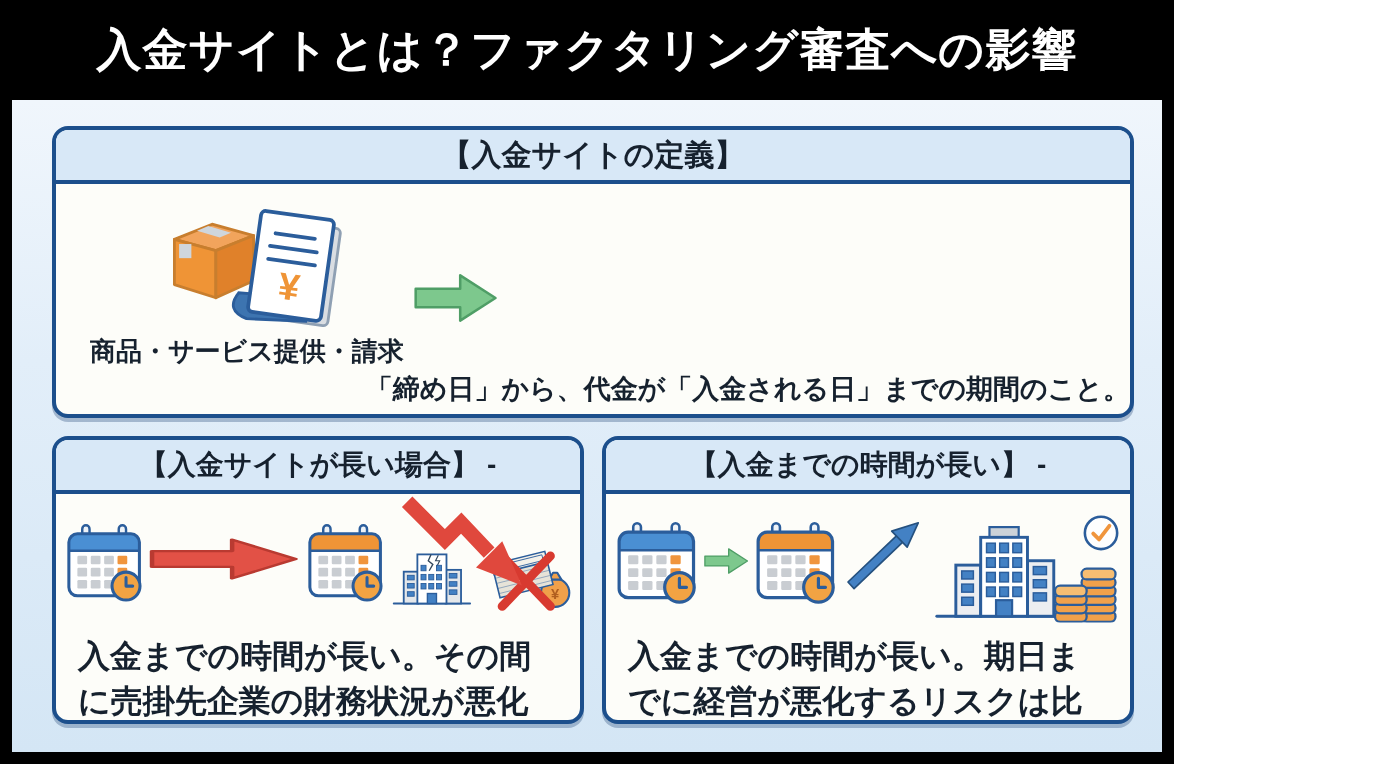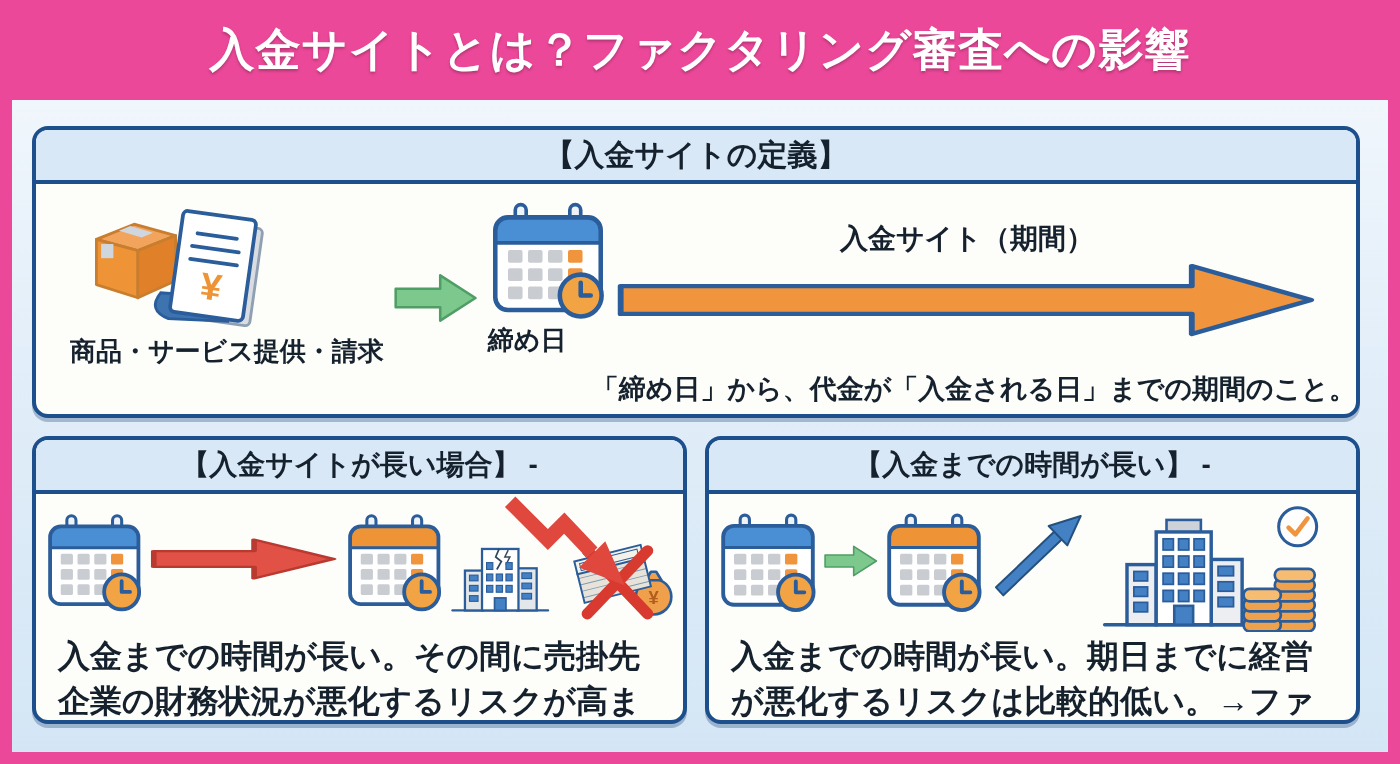--- a/index.html
+++ b/index.html
@@ -1,39 +1,39 @@
 <!DOCTYPE html>
 <html><head>
 <meta charset="utf-8">
 <style>
   * { margin:0; padding:0; box-sizing:border-box; }
   html,body { width:1400px; height:764px; }
   body { font-family:"Liberation Sans","DejaVu Sans",sans-serif; }
 
-  .page { width:1400px; height:764px; background:#ec4899; position:relative; overflow:hidden; }
+  .page { width:1174px; height:764px; background:#000000; position:relative; overflow:hidden; }
 
   .title-bar { height:100px; display:flex; align-items:center; justify-content:center; }
   .page-title { color:#ffffff; font-size:45px; font-weight:800; letter-spacing:1px;
                 text-shadow:0 2px 3px rgba(0,0,0,.25); }
 
   .content { position:absolute; top:100px; left:12px; right:12px; bottom:12px;
              background:linear-gradient(180deg,#f0f6fc 0%, #e2eef9 40%, #d4e6f5 100%);
-             padding:26px 28px 0 20px; }
+             padding:26px 28px 0 40px; }
 
   .panel { border:4px solid #1c4f8c; border-radius:16px; background:#fdfdf9;
            box-shadow:0 4px 0 rgba(23,61,110,.30); overflow:hidden;
            display:flex; flex-direction:column; }
   .panel-header { background:#d8e8f7; border-bottom:4px solid #1c4f8c; height:54px;
                   flex:0 0 54px; display:flex; align-items:center; justify-content:center;
                   font-size:30px; font-weight:800; color:#16212e; }
 
   .def-panel { height:292px; margin-bottom:18px; }
   .def-body { flex:1; display:flex; flex-direction:column; }
   .def-flow { flex:1; display:flex; align-items:center; padding:6px 30px 0 34px; }
-  .flow-item { display:flex; flex-direction:column; align-items:flex-start; }
+  .flow-item { display:flex; flex-direction:column; align-items:center; }
   .flow-label { font-size:26px; font-weight:800; color:#16212e; margin-top:2px; white-space:nowrap; }
   .flow-arrow { margin:0 10px; }
   .period { flex:1; display:flex; flex-direction:column; align-items:center; margin:0 8px; }
   .period-label { font-size:28px; font-weight:800; color:#16212e; margin-bottom:2px; }
   .def-note { text-align:right; font-size:27px; font-weight:800; color:#16212e; margin:2px 0 16px; }
 
   .bottom-row { display:flex; gap:18px; height:288px; }
   .case-panel { flex:1; }
   .case-header { gap:8px; font-size:28px; }
   .verdict-bad { color:#d23a30; }
@@ -217,33 +217,20 @@
         <div class="def-flow">
           <div class="flow-item">
             <svg class="icn" width="198" height="142" viewBox="0 0 210 150">
                 <use href="#sym-box-invoice"></use>
               </svg>
             <div class="flow-label">商品・サービス提供・請求</div>
           </div>
           <svg class="icn flow-arrow" width="84" height="54" viewBox="0 0 100 64" style="margin-top:36px">
               <use href="#sym-arrow-right"></use>
             </svg>
-          <div class="flow-item">
-            <svg class="icn" width="120" height="120" viewBox="0 0 132 132">
-              <use href="#sym-cal" style="--calh:#4a8fd3"></use>
-                <use href="#sym-clock"></use>
-            </svg>
-            <div class="flow-label">締め日</div>
-          </div>
-          <div class="period">
-            <div class="period-label">入金サイト（期間）</div>
-            <svg class="icn" width="100%" height="80" viewBox="0 0 600 92" preserveAspectRatio="none">
-                <use href="#sym-long-arrow"></use>
-              </svg>
-          </div>
         </div>
         <p class="def-note">「締め日」から、代金が「入金される日」までの期間のこと。</p>
       </div>
     </section>
 
     <div class="bottom-row">
 
       <section class="panel case-panel">
         <div class="panel-header case-header">
           <span>【入金サイトが長い場合】</span>

